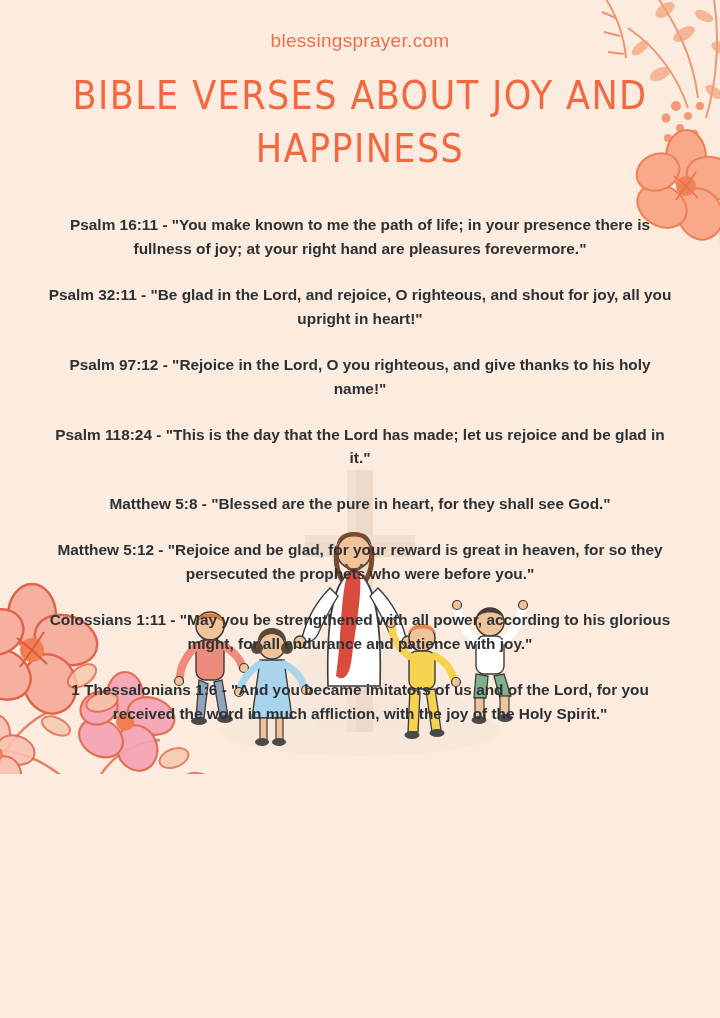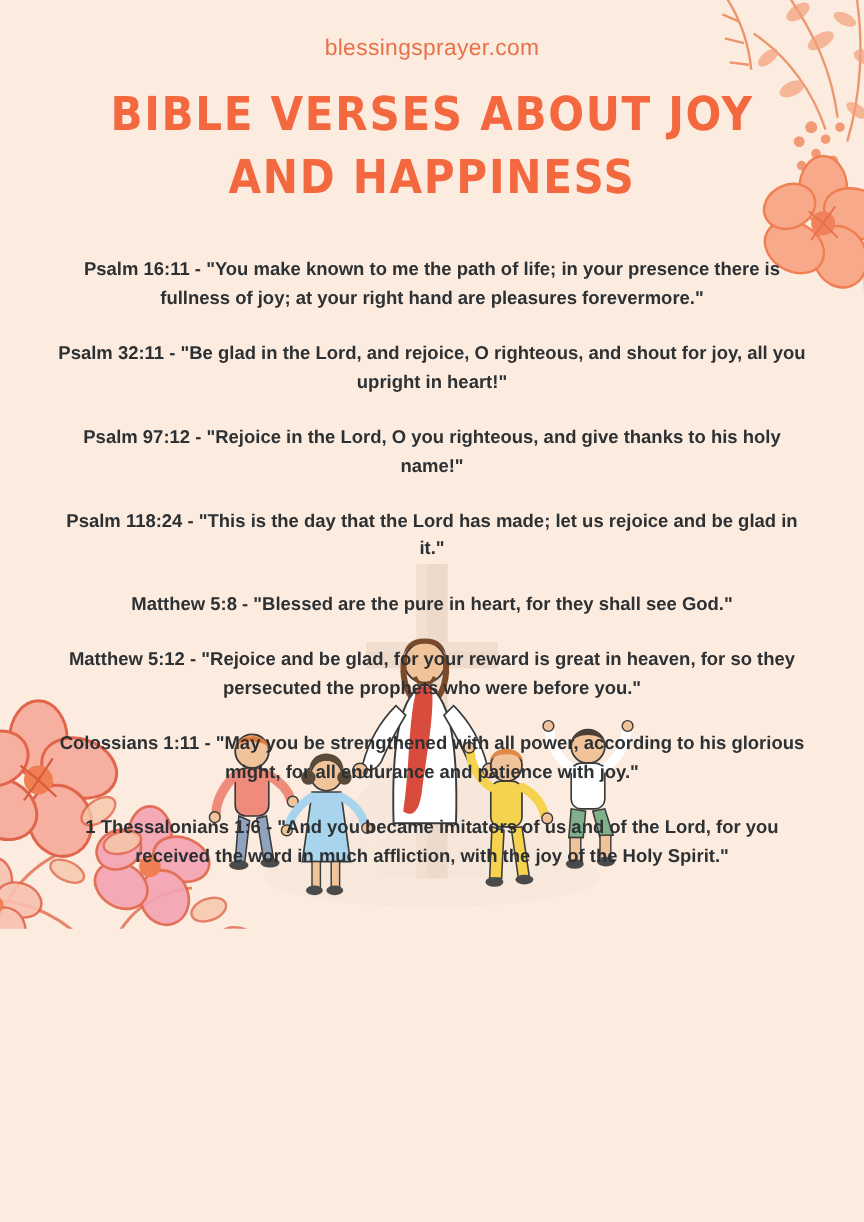--- a/index.html
+++ b/index.html
@@ -77,21 +77,21 @@
     font-size: 19px;
     color: #e8714a;
     letter-spacing: .3px;
   }
 
   .title {
     margin: 18px auto 0 auto;
     max-width: 620px;
     font-size: 39px;
     line-height: 1.35;
-    font-weight: bold;
+    font-weight: normal;
     color: #f4683f;
     letter-spacing: 1.4px;
     text-transform: uppercase;
     font-family: "DejaVu Sans", sans-serif;
     font-stretch: condensed;
   }
 
   .verses {
     margin: 38px auto 0 auto;
     max-width: 648px;

